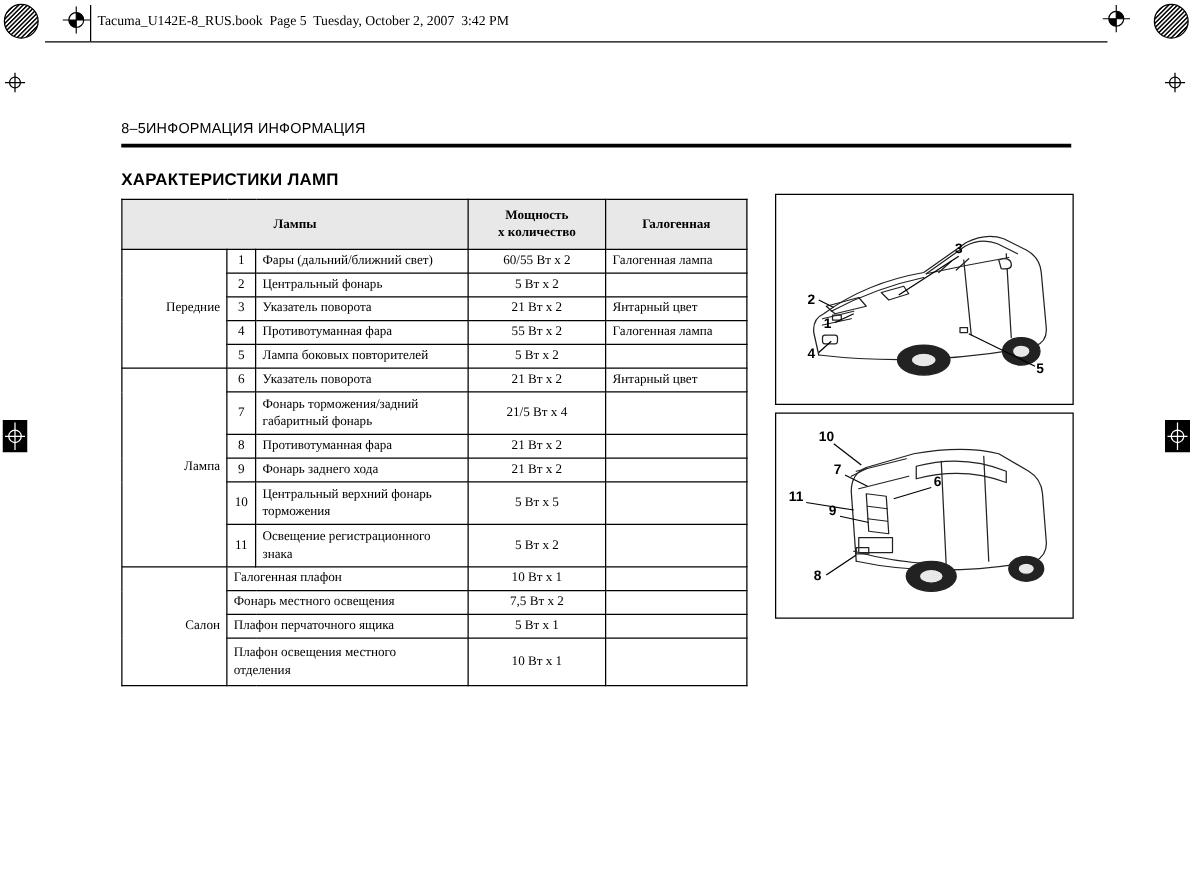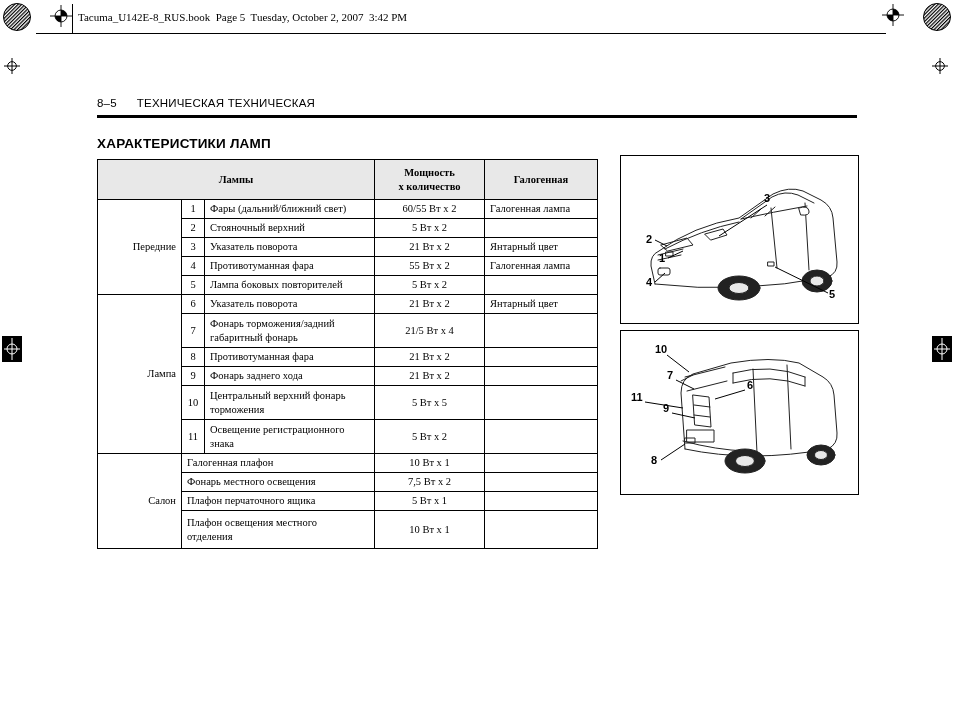--- a/index.html
+++ b/index.html
@@ -6,21 +6,21 @@
   body{width:954px;height:706px;background:#fff;}
   .page{position:relative;width:954px;height:624px;background:#fff;overflow:hidden;
         font-family:"Liberation Serif",serif;color:#000;}
   .abs{position:absolute;}
 
   .print-header{left:78px;top:11px;font-size:11px;white-space:pre;}
   .top-rule{left:36px;top:33px;width:850px;height:1px;background:#000;}
   .top-tick{left:72px;top:4px;width:1px;height:29px;background:#000;}
 
   .page-header{left:97px;top:97px;font-family:"Liberation Sans",sans-serif;
-               font-size:11.5px;letter-spacing:.2px;display:flex;gap:20px;}
+               font-size:11.5px;letter-spacing:.2px;display:flex;gap:0;}
   .header-rule{left:97px;top:115px;width:760px;height:3px;background:#000;}
   .section-title{left:97px;top:127px;font-family:"Liberation Sans",sans-serif;
                  font-size:13.5px;font-weight:bold;letter-spacing:.2px;}
 
   .table-wrap{left:97px;top:159px;}
   table{border-collapse:collapse;table-layout:fixed;width:500px;
         font-family:"Liberation Serif",serif;font-size:10.5px;}
   th,td{border:1px solid #000;padding:1px 5px;line-height:1.25;vertical-align:middle;
         overflow-wrap:break-word;}
   thead th{background:#e8e8e8;font-weight:bold;text-align:center;height:37px;font-size:10.5px;}
@@ -153,21 +153,21 @@
       </svg>
   </div>
   <div class="abs mark bottom-bar"></div>
 
   <div class="abs top-tick"></div>
   <div class="abs print-header">Tacuma_U142E-8_RUS.book  Page 5  Tuesday, October 2, 2007  3:42 PM</div>
   <div class="abs top-rule"></div>
 
   <div class="abs page-header">
     <span>8–5</span>
-    <span>ТЕХНИЧЕСКАЯ ТЕХНИЧЕСКАЯ</span>
+    <span>ИНФОРМАЦИЯ ИНФОРМАЦИЯ</span>
   </div>
   <div class="abs header-rule"></div>
 
   <h1 class="abs section-title">ХАРАКТЕРИСТИКИ ЛАМП</h1>
 
   <div class="abs table-wrap">
     <table>
       <colgroup>
           <col style="width:84px">
           <col style="width:23px">
@@ -186,21 +186,21 @@
       <tbody>
         <tr class="r1">
           <td class="group" rowspan="5">Передние</td>
           <td class="num">1</td>
           <td class="name">Фары (дальний/ближний свет)</td>
           <td class="power">60/55 Вт х 2</td>
           <td class="note">Галогенная лампа</td>
         </tr>
         <tr class="r1">
           <td class="num">2</td>
-          <td class="name">Стояночный верхний</td>
+          <td class="name">Центральный фонарь</td>
           <td class="power">5 Вт х 2</td>
           <td class="note"></td>
         </tr>
         <tr class="r1">
           <td class="num">3</td>
           <td class="name">Указатель поворота</td>
           <td class="power">21 Вт х 2</td>
           <td class="note">Янтарный цвет</td>
         </tr>
         <tr class="r1">

